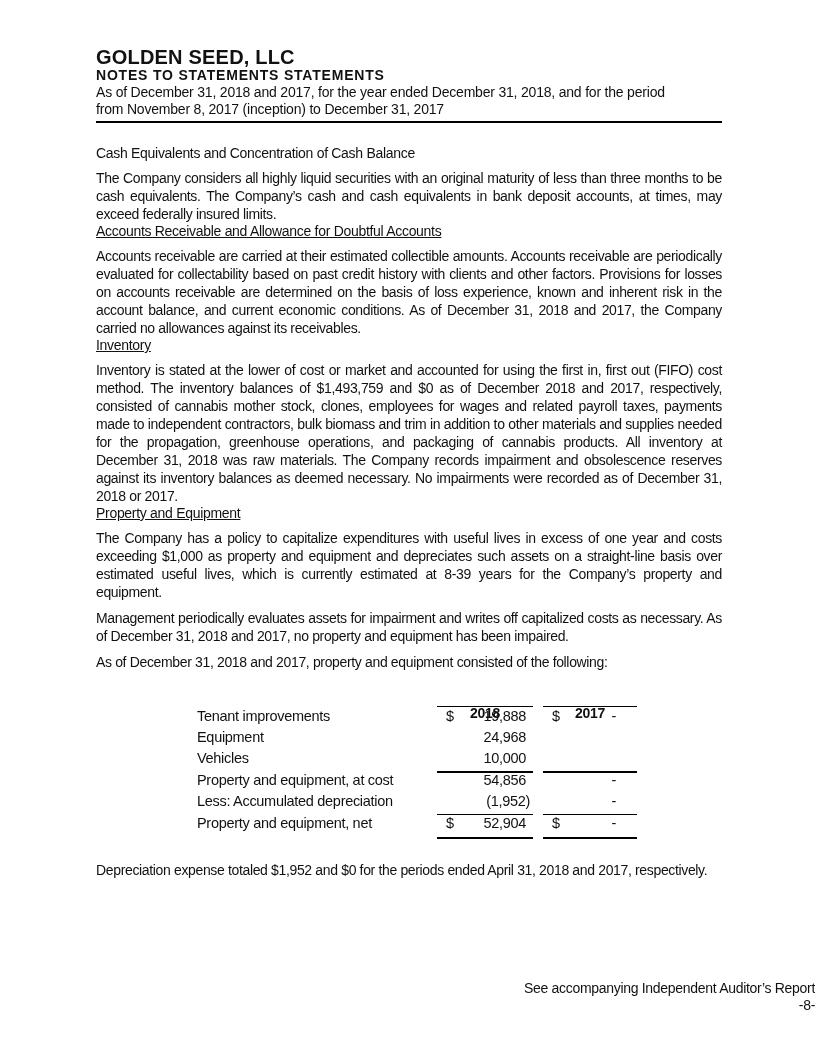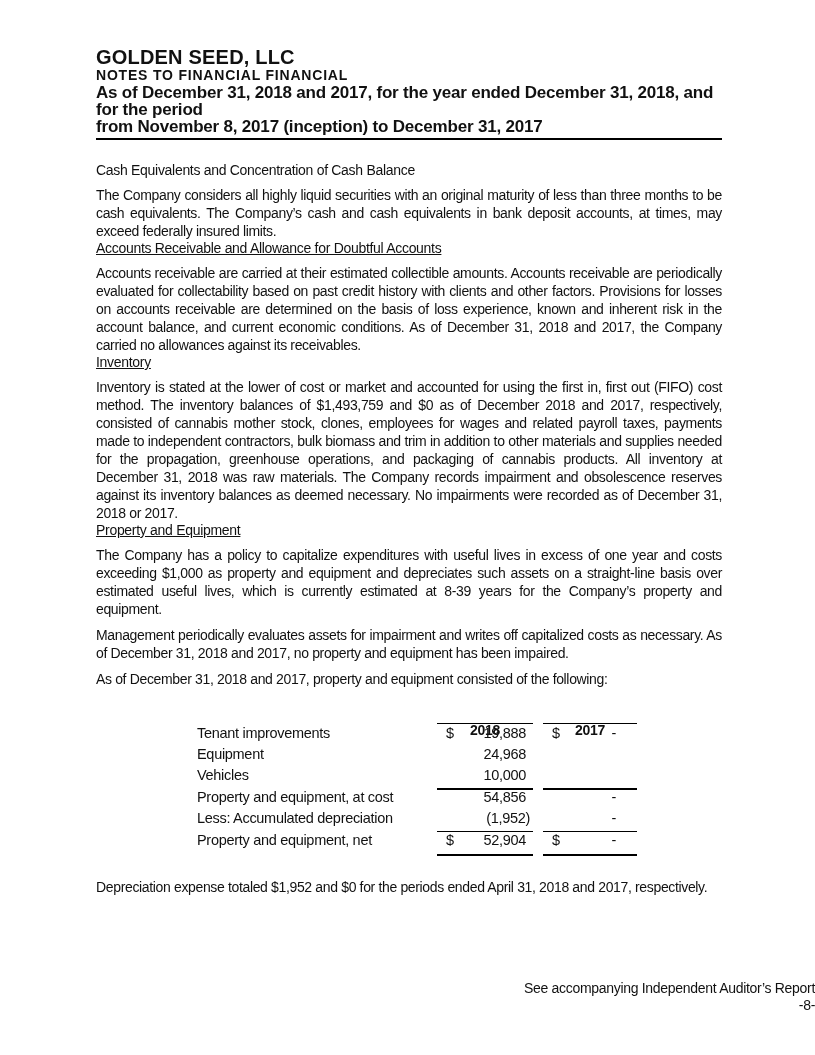--- a/index.html
+++ b/index.html
@@ -1,42 +1,42 @@
 <!DOCTYPE html>
 <html><head>
   <meta charset="utf-8">
   <style>
     html, body { margin: 0; padding: 0; background: #ffffff; }
     body { width: 815px; height: 1055px; position: relative; overflow: hidden;
            font-family: "Liberation Sans", sans-serif; color: #111; }
     .page { position: absolute; left: 96px; top: 48px; width: 626px; }
     .hdr-company { font-weight: bold; font-size: 20px; line-height: 19px; letter-spacing: 0.2px; }
     .hdr-notes { font-weight: bold; font-size: 14px; line-height: 17px; letter-spacing: 0.8px; }
-    .hdr-period { font-weight: bold; font-size: 17px; line-height: 17px; letter-spacing: -0.2px; }
+    .hdr-period { font-weight: normal; font-size: 14px; line-height: 17px; letter-spacing: -0.2px; }
     .hdr-rule { border-bottom: 2px solid #000; margin-top: 3px; }
     .section-title { font-size: 14px; line-height: 17px; margin-top: 0; letter-spacing: -0.3px; }
     .section-title.u { text-decoration: underline; }
     .para { font-size: 14px; line-height: 18px; text-align: justify; margin-top: 7px; letter-spacing: -0.35px; }
     .para.gap { margin-top: 8px; }
     .table-wrap { position: relative; height: 160px; margin-top: 16px; }
     .t-col-head { position: absolute; top: 18px; font-weight: bold; font-size: 14px; text-align: center; letter-spacing: -0.3px; }
     .t-row { position: absolute; left: 0; width: 626px; height: 21px; font-size: 14.5px; letter-spacing: -0.3px; }
     .t-label { position: absolute; left: 101px; }
     .t-dollar { position: absolute; }
     .t-val { position: absolute; text-align: right; }
     .rule { position: absolute; height: 0; border-top: 1px solid #000; }
     .rule.thick { border-top: 2px solid #000; }
     .footer { position: absolute; left: 0; width: 815px; text-align: right; font-size: 14px; line-height: 17px; letter-spacing: -0.3px; }
   </style>
 </head>
 <body>
 
 <div class="page">
   <div class="hdr-company">GOLDEN SEED, LLC</div>
-  <div class="hdr-notes">NOTES TO FINANCIAL FINANCIAL</div>
+  <div class="hdr-notes">NOTES TO STATEMENTS STATEMENTS</div>
   <div class="hdr-period">As of December 31, 2018 and 2017, for the year ended December 31, 2018, and for the period</div>
   <div class="hdr-period">from November 8, 2017 (inception) to December 31, 2017</div>
   <div class="hdr-rule"></div>
 
   <div class="section-title" style="margin-top:22px">Cash Equivalents and Concentration of Cash Balance</div>
   <div class="para">The Company considers all highly liquid securities with an original maturity of less than three months to be cash equivalents. The Company’s cash and cash equivalents in bank deposit accounts, at times, may exceed federally insured limits.</div>
 
   <div class="section-title u">Accounts Receivable and Allowance for Doubtful Accounts</div>
   <div class="para">Accounts receivable are carried at their estimated collectible amounts. Accounts receivable are periodically evaluated for collectability based on past credit history with clients and other factors. Provisions for losses on accounts receivable are determined on the basis of loss experience, known and inherent risk in the account balance, and current economic conditions. As of December 31, 2018 and 2017, the Company carried no allowances against its receivables.</div>
 

